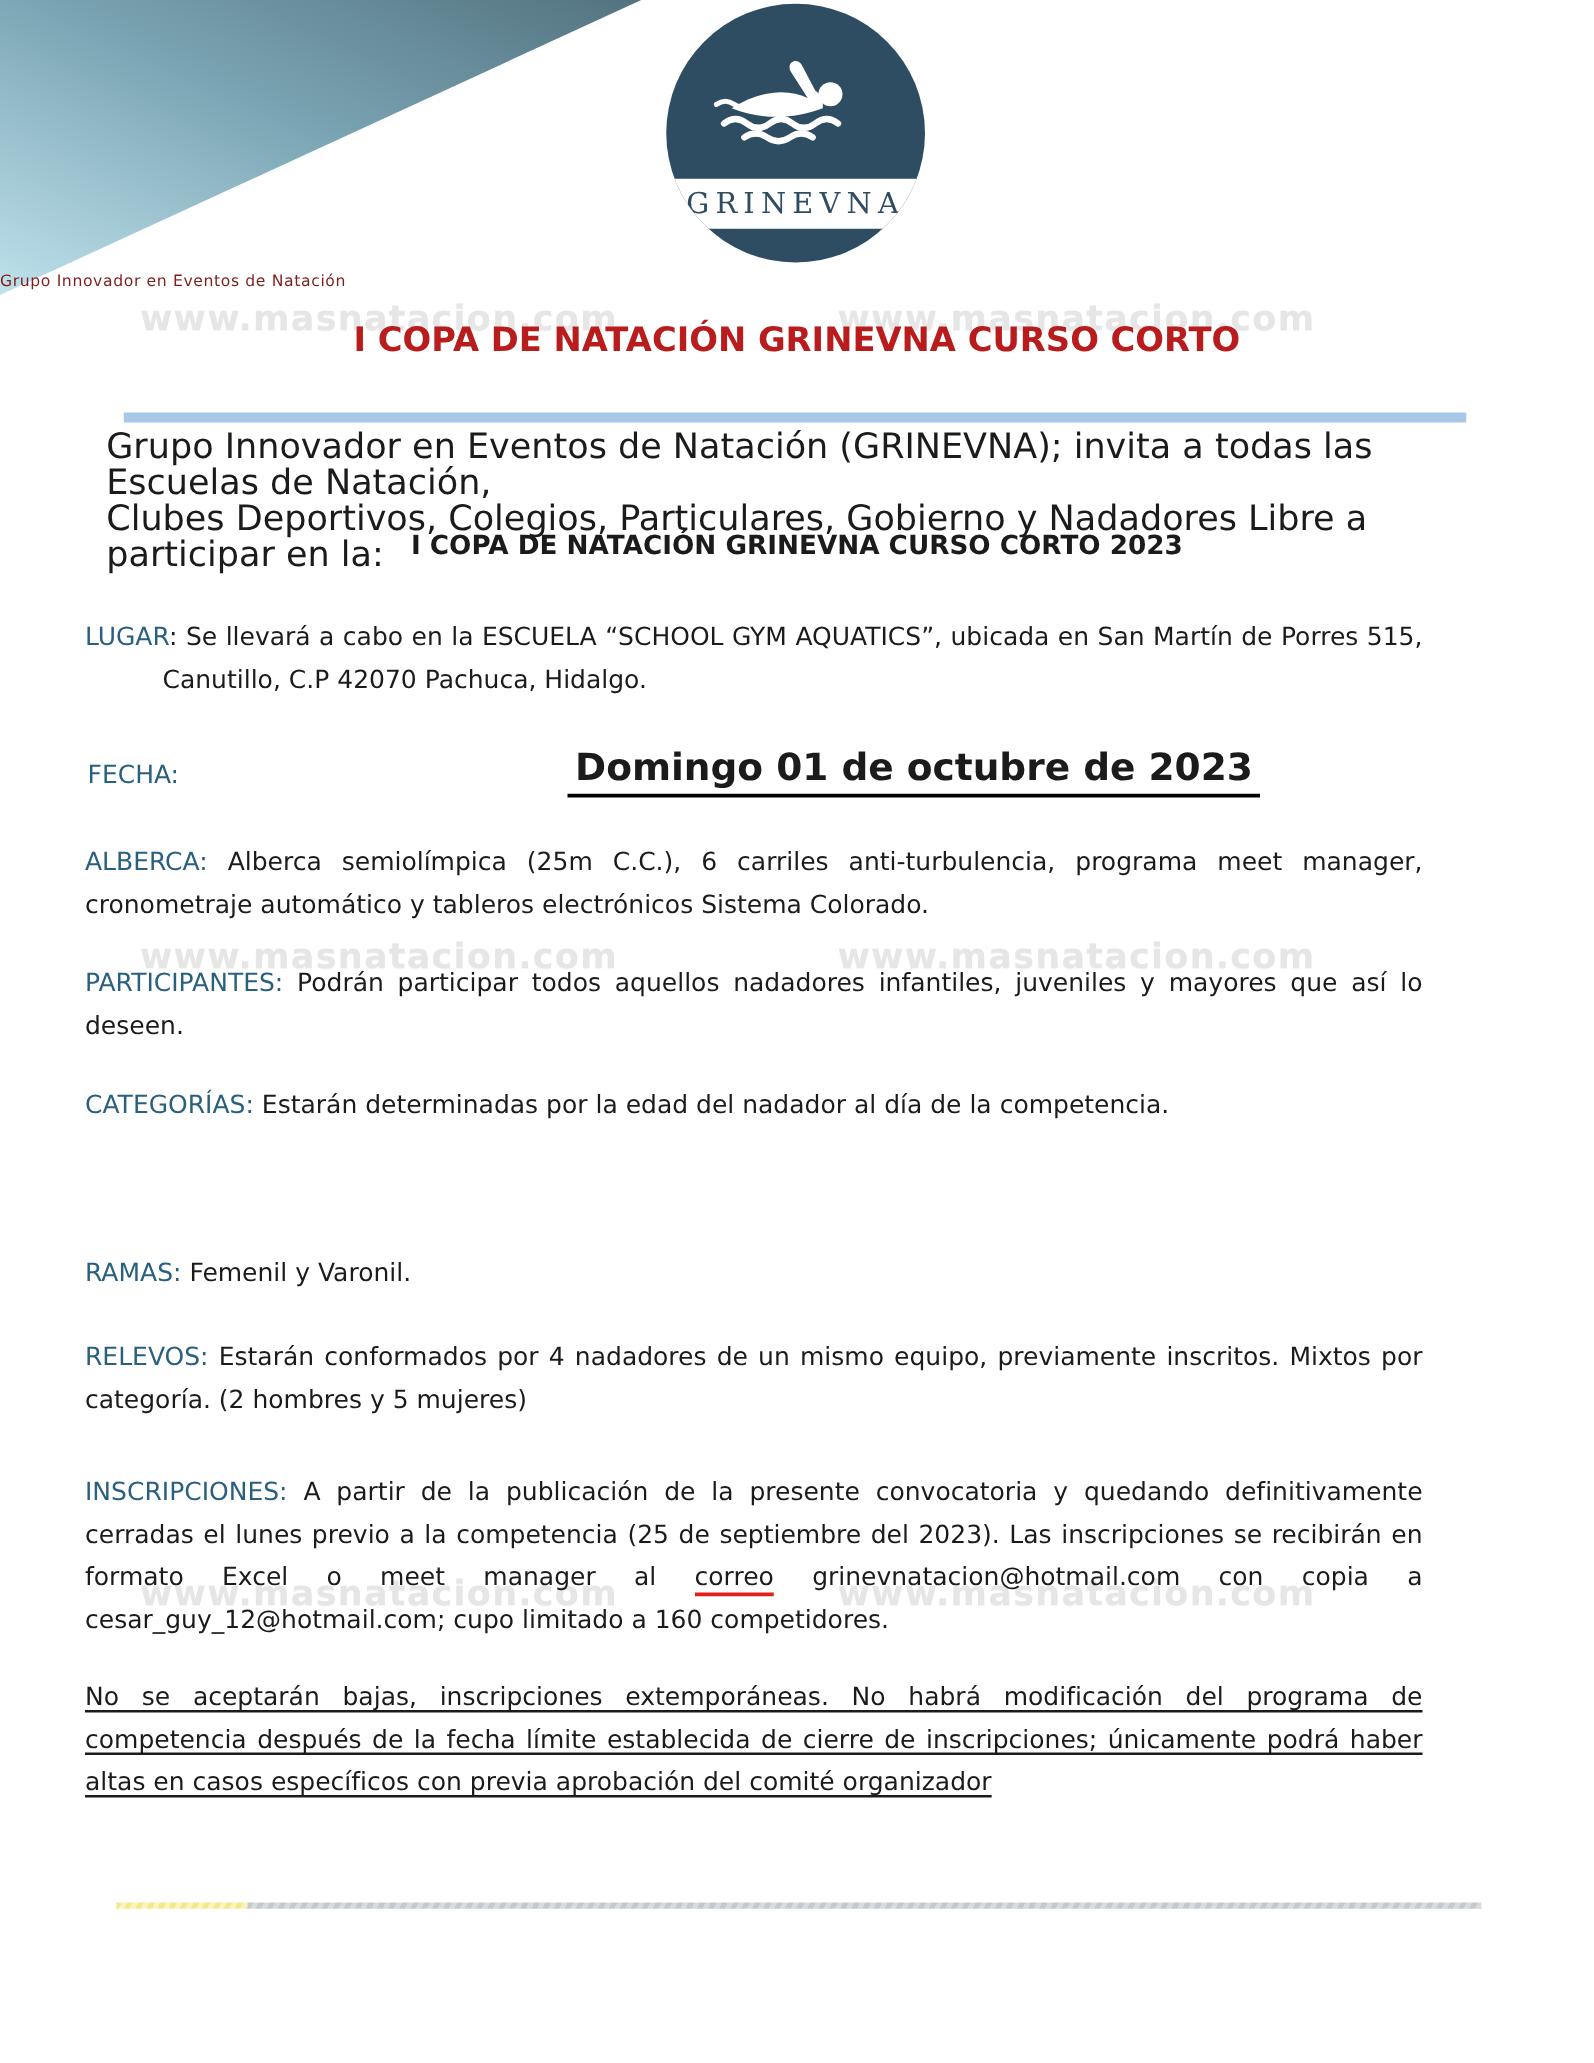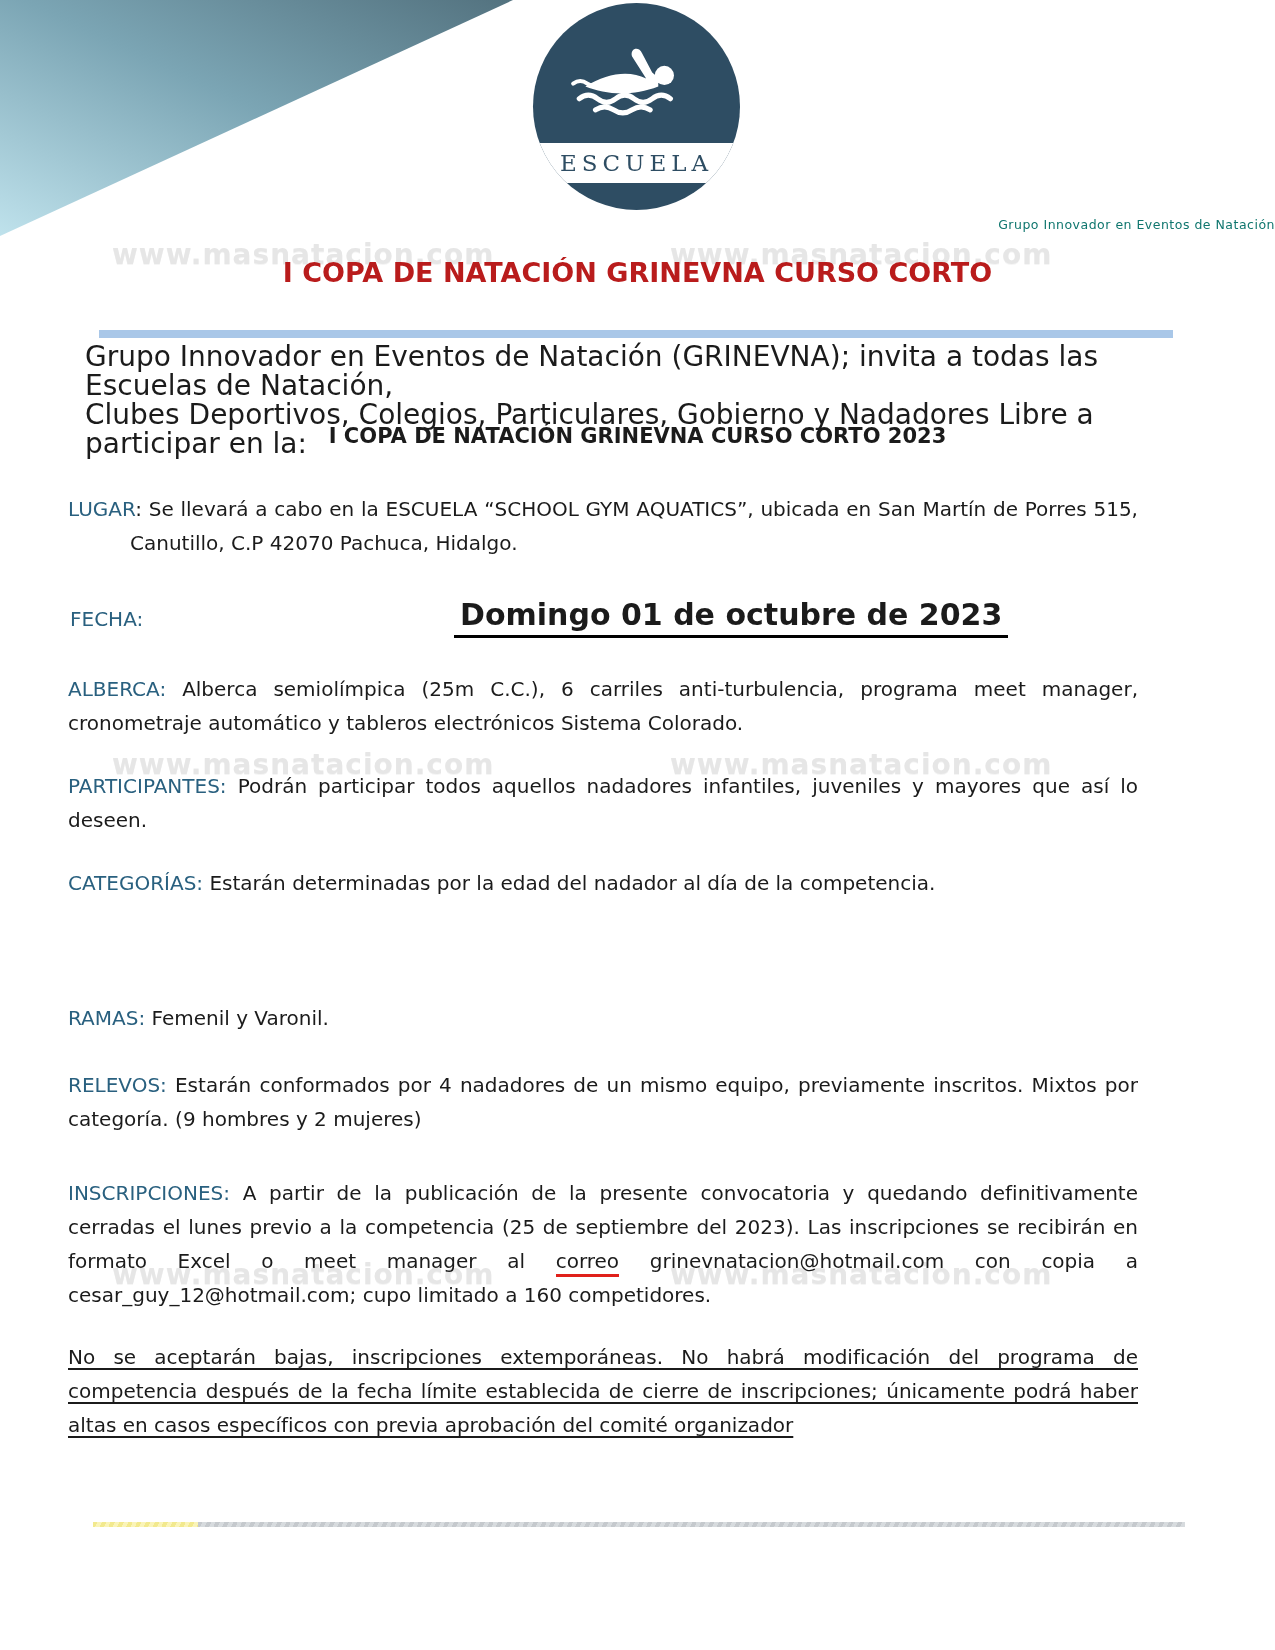--- a/index.html
+++ b/index.html
@@ -12,22 +12,22 @@
       clip-path:polygon(0 0,100% 0,0 100%);}
 
   
   .logo-circle{position:absolute;left:533px;top:3px;width:207px;height:207px;border-radius:50%;
       background:#2e4d63;overflow:hidden;}
   .logo-band{position:absolute;left:0;top:140px;width:100%;height:40px;background:#ffffff;
       display:flex;align-items:center;justify-content:center;}
   .logo-brand{font-family:"DejaVu Serif","Liberation Serif",serif;color:#2e4d63;
       font-size:23px;letter-spacing:5px;}
   .swimmer{position:absolute;left:28px;top:38px;width:152px;height:78px;}
-  .logo-tagline{position:absolute;left:0;top:217px;width:100%;text-align:right;
-      font-size:12.5px;color:#0f766e;letter-spacing:.5px;}
+  .logo-tagline{position:absolute;left:0;top:217px;width:100%;text-align:left;
+      font-size:12.5px;color:#7f1d1d;letter-spacing:.5px;}
 
   
   .wm{position:absolute;font-size:28px;font-weight:bold;color:#e6e6e6;letter-spacing:1px;
       text-shadow:0 1px 0 #f5f5f5;white-space:nowrap;z-index:0;}
 
   
   .main-title{position:absolute;left:85px;top:254px;width:1105px;text-align:center;
       color:#b91c1c;font-weight:bold;font-size:27px;line-height:37px;z-index:1;}
   .title-rule{position:absolute;left:99px;top:330px;width:1074px;height:8px;background:#a9c7e8;}
   .intro{position:absolute;left:85px;top:342px;width:1105px;text-align:left;
@@ -67,21 +67,21 @@
 
   <div class="logo-circle">
     <svg class="swimmer" viewBox="0 0 150 75">
       <circle cx="102" cy="33" r="9.5" fill="#ffffff"></circle>
       <path d="M24 44 C46 30 68 28 84 36 L70 14 C68 6 77 4 80 11 L90 30 C94 33 96 36 96 40 L96 44 C70 54 44 52 24 44 Z" fill="#ffffff"></path>
       <path d="M12 41 q7 -5 14 0 t14 0" stroke="#ffffff" stroke-width="4" fill="none" stroke-linecap="round"></path>
       <path d="M18 56 q9 -7 18 0 t18 0 t18 0 t18 0 t18 0" stroke="#ffffff" stroke-width="5" fill="none" stroke-linecap="round"></path>
       <path d="M34 67 q9 -6 18 0 t18 0 t18 0" stroke="#ffffff" stroke-width="5" fill="none" stroke-linecap="round"></path>
     </svg>
     <div class="logo-band">
-      <span class="logo-brand">ESCUELA</span>
+      <span class="logo-brand">GRINEVNA</span>
     </div>
   </div>
   <div class="logo-tagline">Grupo Innovador en Eventos de Natación</div>
 
   <div class="wm" style="left:112px;top:238px;">www.masnatacion.com</div>
   <div class="wm" style="left:670px;top:238px;">www.masnatacion.com</div>
   <div class="wm" style="left:112px;top:748px;">www.masnatacion.com</div>
   <div class="wm" style="left:670px;top:748px;">www.masnatacion.com</div>
   <div class="wm" style="left:112px;top:1258px;">www.masnatacion.com</div>
   <div class="wm" style="left:670px;top:1258px;">www.masnatacion.com</div>
@@ -122,21 +122,21 @@
     </div>
   </div>
 
   <div class="sec" id="ramas">
     <span class="h">RAMAS:</span>
     <span>Femenil y Varonil.</span>
   </div>
 
   <div class="sec" id="relevos">
     <span class="h">RELEVOS:</span>
-    <span>Estarán conformados por 4 nadadores de un mismo equipo, previamente inscritos. Mixtos por categoría. (9 hombres y 2 mujeres)</span>
+    <span>Estarán conformados por 4 nadadores de un mismo equipo, previamente inscritos. Mixtos por categoría. (2 hombres y 5 mujeres)</span>
   </div>
 
   <div class="sec" id="inscripciones">
     <span class="h">INSCRIPCIONES:</span>
     <span>A partir de la publicación de la presente convocatoria y quedando definitivamente cerradas el lunes previo a la competencia (25 de septiembre del 2023). Las inscripciones se recibirán en formato Excel o meet manager al </span><span class="spellcheck">correo</span><span> grinevnatacion@hotmail.com con copia a cesar_guy_12@hotmail.com; cupo limitado a 160 competidores.</span>
   </div>
 
   <div class="sec" id="nota">No se aceptarán bajas, inscripciones extemporáneas. No habrá modificación del programa de competencia después de la fecha límite establecida de cierre de inscripciones; únicamente podrá haber altas en casos específicos con previa aprobación del comité organizador</div>
 
   <div class="footer-rule">

